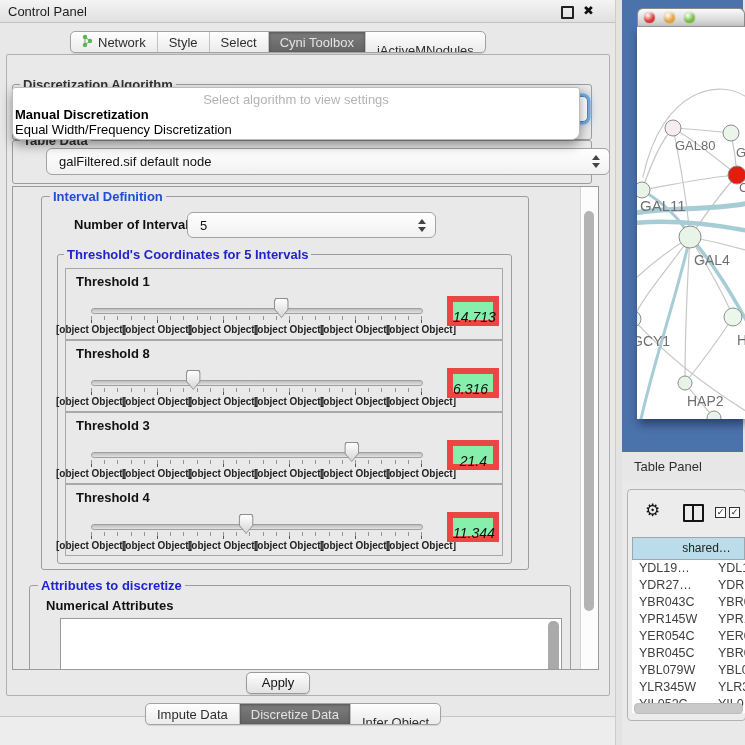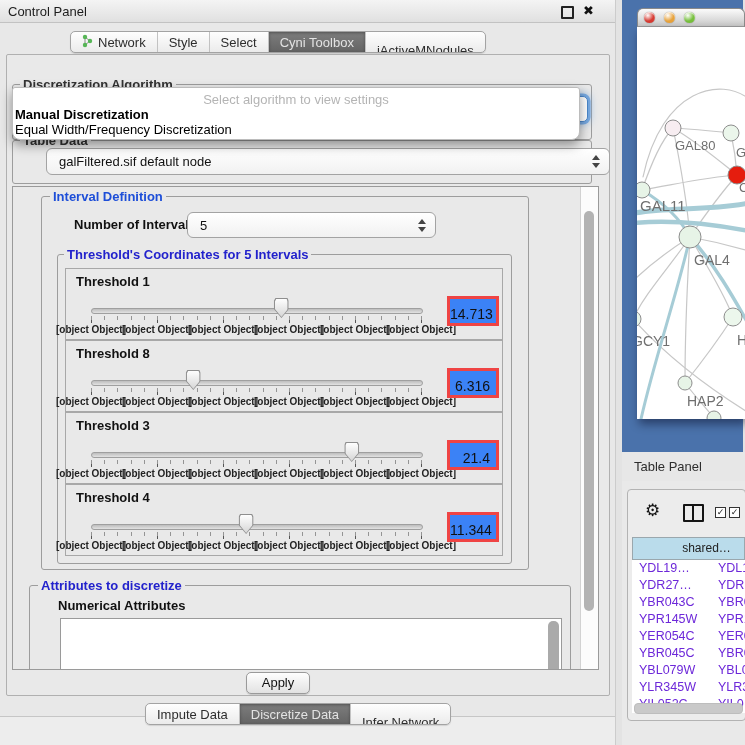--- a/index.html
+++ b/index.html
@@ -70,26 +70,26 @@
   .track{position:absolute;left:25px;top:39px;width:330px;height:4px;background:linear-gradient(#bdbdbd,#e2e2e2);border:1px solid #9f9f9f;border-radius:3px;}
   .trackzone{position:absolute;left:25px;top:28px;width:330px;height:26px;}
   .thumb{position:absolute;top:1px;width:15px;height:20px;transform:translateX(-50%);
          clip-path:polygon(10% 0,90% 0,100% 14%,100% 55%,50% 100%,0 55%,0 14%);background:#8e8e8e;}
   .thumb i{position:absolute;left:1px;top:1px;right:1px;bottom:1px;display:block;
          clip-path:polygon(10% 0,90% 0,100% 14%,100% 55%,50% 100%,0 55%,0 14%);background:linear-gradient(#fefefe,#d6d6d6);}
   .ticks-major{position:absolute;left:25px;top:47px;width:331px;height:7px;background:repeating-linear-gradient(to right,#555 0 1px,transparent 1px 66px);}
   .ticks-minor{position:absolute;left:25px;top:47px;width:331px;height:4px;background:repeating-linear-gradient(to right,#949494 0 1px,transparent 1px 13.2px);}
   .scale-row{position:absolute;left:25px;top:55px;width:330px;height:11px;}
   .scale-row span{position:absolute;top:0;transform:translateX(-50%);font-size:10px;font-weight:bold;color:#222;white-space:nowrap;}
-  .tvalue{position:absolute;left:381px;top:27px;width:52px;height:30px;background:#3b82f6;border:3px solid #ef4444;
-          font-size:14px;color:#111;text-align:right;line-height:30px;padding-right:6px;box-sizing:border-box;}
+  .tvalue{position:absolute;left:381px;top:27px;width:52px;height:30px;background:#86efac;border:6px solid #ef4444;
+          font-size:14px;color:#111;text-align:right;line-height:30px;padding-right:6px;box-sizing:border-box;font-style:italic;}
 
   .attr-group{left:16px;top:398px;width:540px;height:130px;text-decoration:underline;}
   .attr-label{position:absolute;left:8px;top:-8px;color:#2222cc;}
-  .attr-title{position:absolute;left:28px;top:12px;font-size:13px;font-weight:bold;color:#111;}
+  .attr-title{position:absolute;left:16px;top:12px;font-size:13px;font-weight:bold;color:#111;}
   .attr-list{position:absolute;left:30px;top:32px;width:500px;height:90px;background:#fff;border:1px solid #9a9a9a;overflow:hidden;}
   .attr-item{height:18px;line-height:18px;font-size:13px;color:#111;padding-left:8px;}
   .list-scroll{position:absolute;right:2px;top:2px;width:11px;height:62px;background:#aaaaaa;border-radius:5px;}
 
   .apply-btn{left:246px;top:672px;width:62px;height:20px;border:1px solid #9a9a9a;border-radius:5px;
              background:linear-gradient(#fefefe,#e2e2e2);font-size:13px;color:#111;text-align:center;line-height:19px;box-shadow:0 1px 1px rgba(0,0,0,.15);}
 
   
   .right-strip{left:615px;top:0;width:130px;height:745px;background:#e3e3e3;border-left:1px solid #cccccc;}
   .net-frame{left:622px;top:0;width:121px;height:452px;background:#4a72ab;}
@@ -107,21 +107,21 @@
   .colview-icon{position:absolute;left:55px;top:14px;width:17px;height:14px;border:2px solid #141414;border-radius:1px;}
   .colview-icon:before{content:"";position:absolute;left:7px;top:0;width:2px;height:100%;background:#141414;}
   .cb{position:absolute;top:17px;width:9px;height:9px;border:1.5px solid #333;background:#fff;font-size:9px;line-height:9px;text-align:center;color:#222;font-family:"DejaVu Sans",sans-serif;}
   .cb1{left:87px}.cb2{left:101px}
   .ttable{position:absolute;left:4px;top:47px;width:113px;}
   .thead{display:flex;height:21px;border-top:1px solid #9aa7ad;border-bottom:1px solid #9aa7ad;}
   .thcell{background:#badcEB;background:#badceb;font-size:12px;color:#222;text-align:center;line-height:21px;overflow:hidden;white-space:nowrap;}
   .thc1{width:80px;border-right:1px solid #9aa7ad;border-left:1px solid #9aa7ad;padding-left:36px;}
   .thc2{flex:1;}
   .tbody{background:#fff;}
-  .trow{display:flex;height:17px;line-height:17px;font-size:12.5px;color:#6d28d9;white-space:nowrap;}
+  .trow{display:flex;height:17px;line-height:17px;font-size:12.5px;color:#404040;white-space:nowrap;}
   .tc1{width:80px;padding-left:7px;box-sizing:border-box;overflow:hidden;}
   .tc2{flex:1;padding-left:6px;overflow:hidden;}
   .hscroll{position:absolute;left:6px;top:213px;width:107px;height:9px;background:#c9c9c9;border-radius:4px;border:1px solid #bdbdbd;}
 </style>
 </head>
 <body>
 
 <div class="app">
 
   <div class="abs titlebar">
@@ -308,21 +308,21 @@
   <div class="abs bottom-strip"></div>
   <div class="abs segbar bottom-tabs">
 
   <div class="seg">
       <span>Impute Data</span>
     </div>
       <div class="seg selected">
       <span>Discretize Data</span>
     </div>
       <div class="seg">
-      <span>Infer Network</span>
+      <span>Infer Object</span>
     </div>
     </div>
 
   <div class="abs right-strip"></div>
 
   <div class="abs net-frame">
     <div class="mac-titlebar">
       <span class="light" style="left: 6px; background: radial-gradient(circle at 35% 30%, rgb(255, 255, 255) 0%, rgb(214, 59, 50) 55%, rgb(214, 59, 50) 100%);" id="light-red"></span>
       <span class="light" style="left: 26px; background: radial-gradient(circle at 35% 30%, rgb(255, 255, 255) 0%, rgb(231, 162, 59) 55%, rgb(231, 162, 59) 100%);" id="light-yellow"></span>
       <span class="light" style="left: 46px; background: radial-gradient(circle at 35% 30%, rgb(255, 255, 255) 0%, rgb(118, 191, 60) 55%, rgb(118, 191, 60) 100%);" id="light-green"></span>

